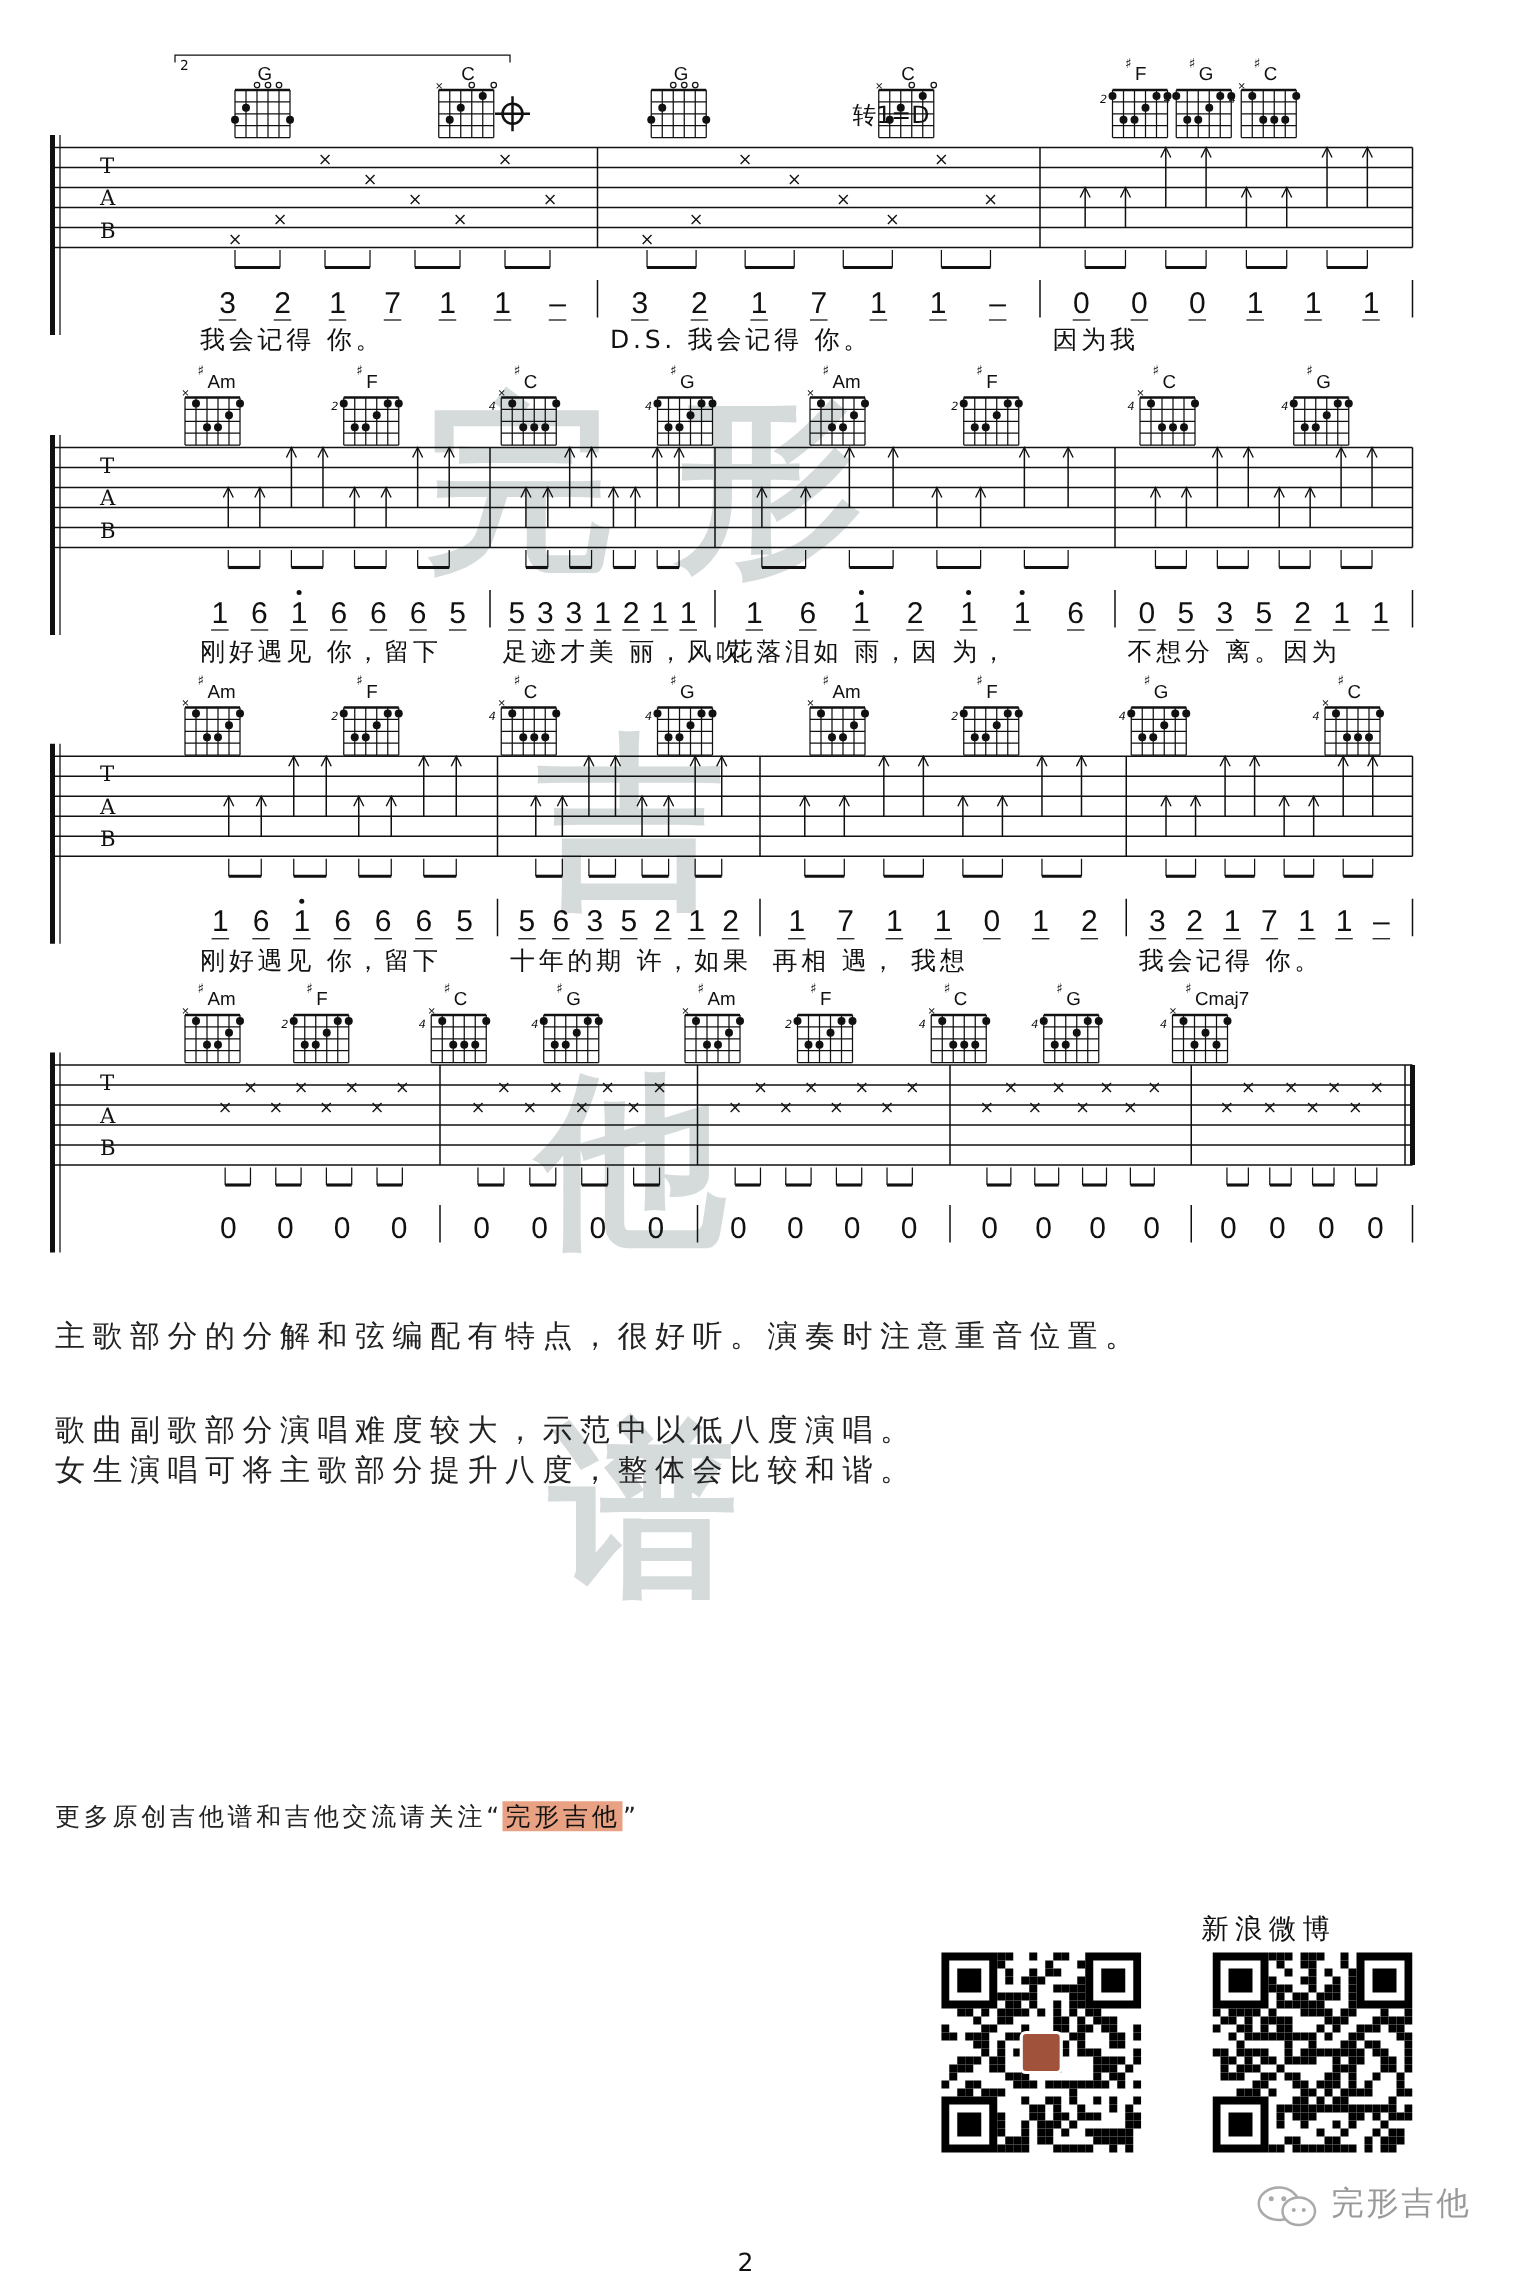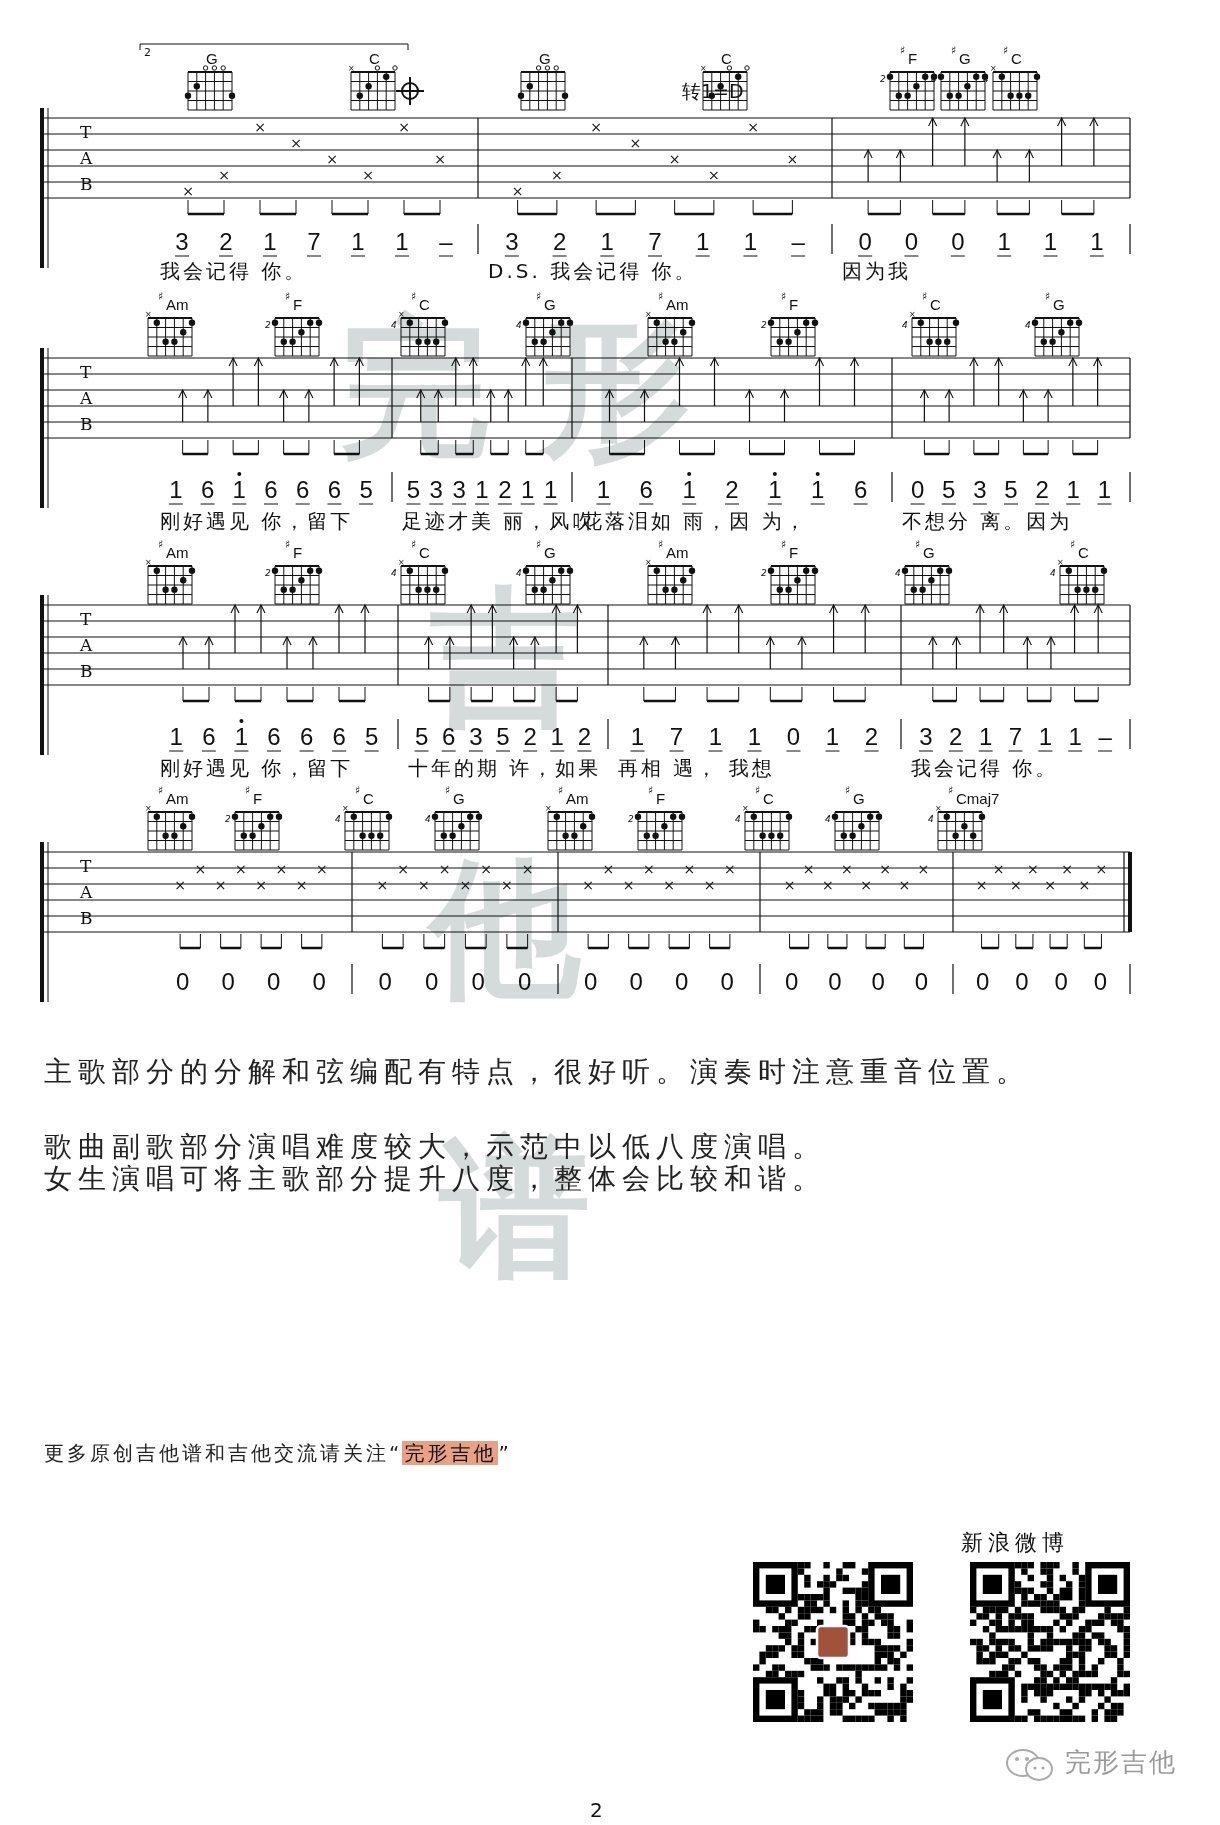--- a/index.html
+++ b/index.html
@@ -1,18 +1,18 @@
 <!DOCTYPE html>
 <html><head>
 <meta charset="utf-8">
 <style>
   html,body{margin:0;padding:0;background:#fff;}
   body{width:1220px;height:1825px;position:relative;overflow:hidden;font-family:"DejaVu Sans","Liberation Sans",sans-serif;color:#111;}
   #sheet{position:absolute;left:0;top:0;}
-  .note-line{position:absolute;left:44px;font-size:28px;letter-spacing:6px;color:#222;font-family:"DejaVu Sans",sans-serif;}
+  .note-line{position:absolute;left:44px;font-size:24px;letter-spacing:6px;color:#222;font-family:"DejaVu Sans",sans-serif;}
   .follow{position:absolute;left:44px;top:1440px;font-size:20px;letter-spacing:3px;color:#222;}
   .follow .hl{background:#e8a283;color:#111;padding:0 2px;}
   .qr-label{position:absolute;font-size:22px;letter-spacing:5px;color:#111;}
   .qr{position:absolute;width:160px;height:170px;background:#fff;}
   .brand{position:absolute;left:1020px;top:1745px;font-size:26px;color:#999;letter-spacing:2px;}
   .wechat-icon{position:absolute;left:1003px;top:1745px;width:60px;height:40px;}
   .page-num{position:absolute;left:590px;top:1798px;font-size:20px;color:#111;}
   .wm{position:absolute;font-size:150px;color:#c8cfd0;opacity:0.75;font-family:"DejaVu Sans",sans-serif;font-weight:bold;pointer-events:none;}
 </style>
 </head>

